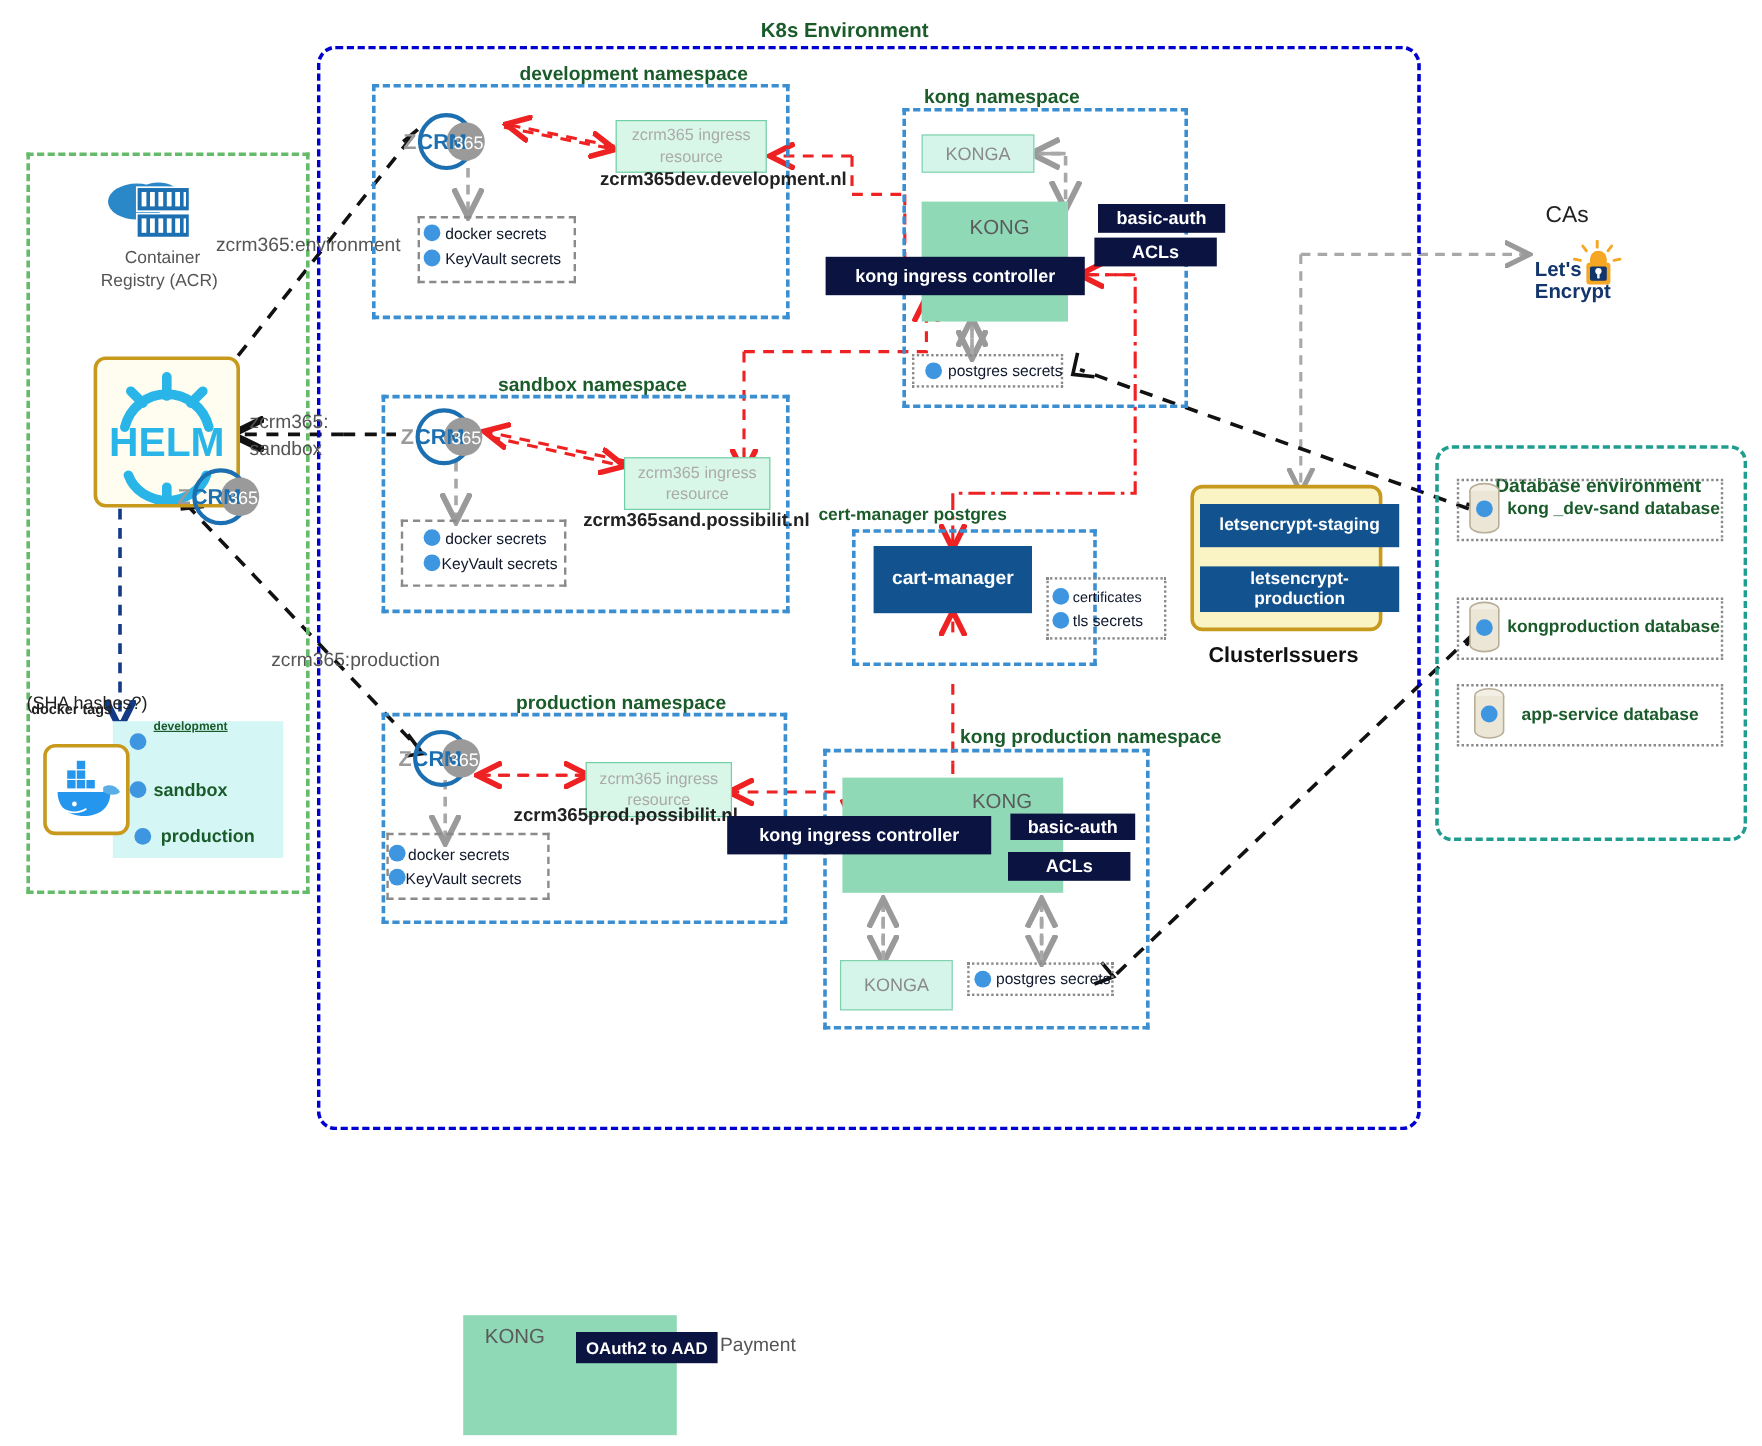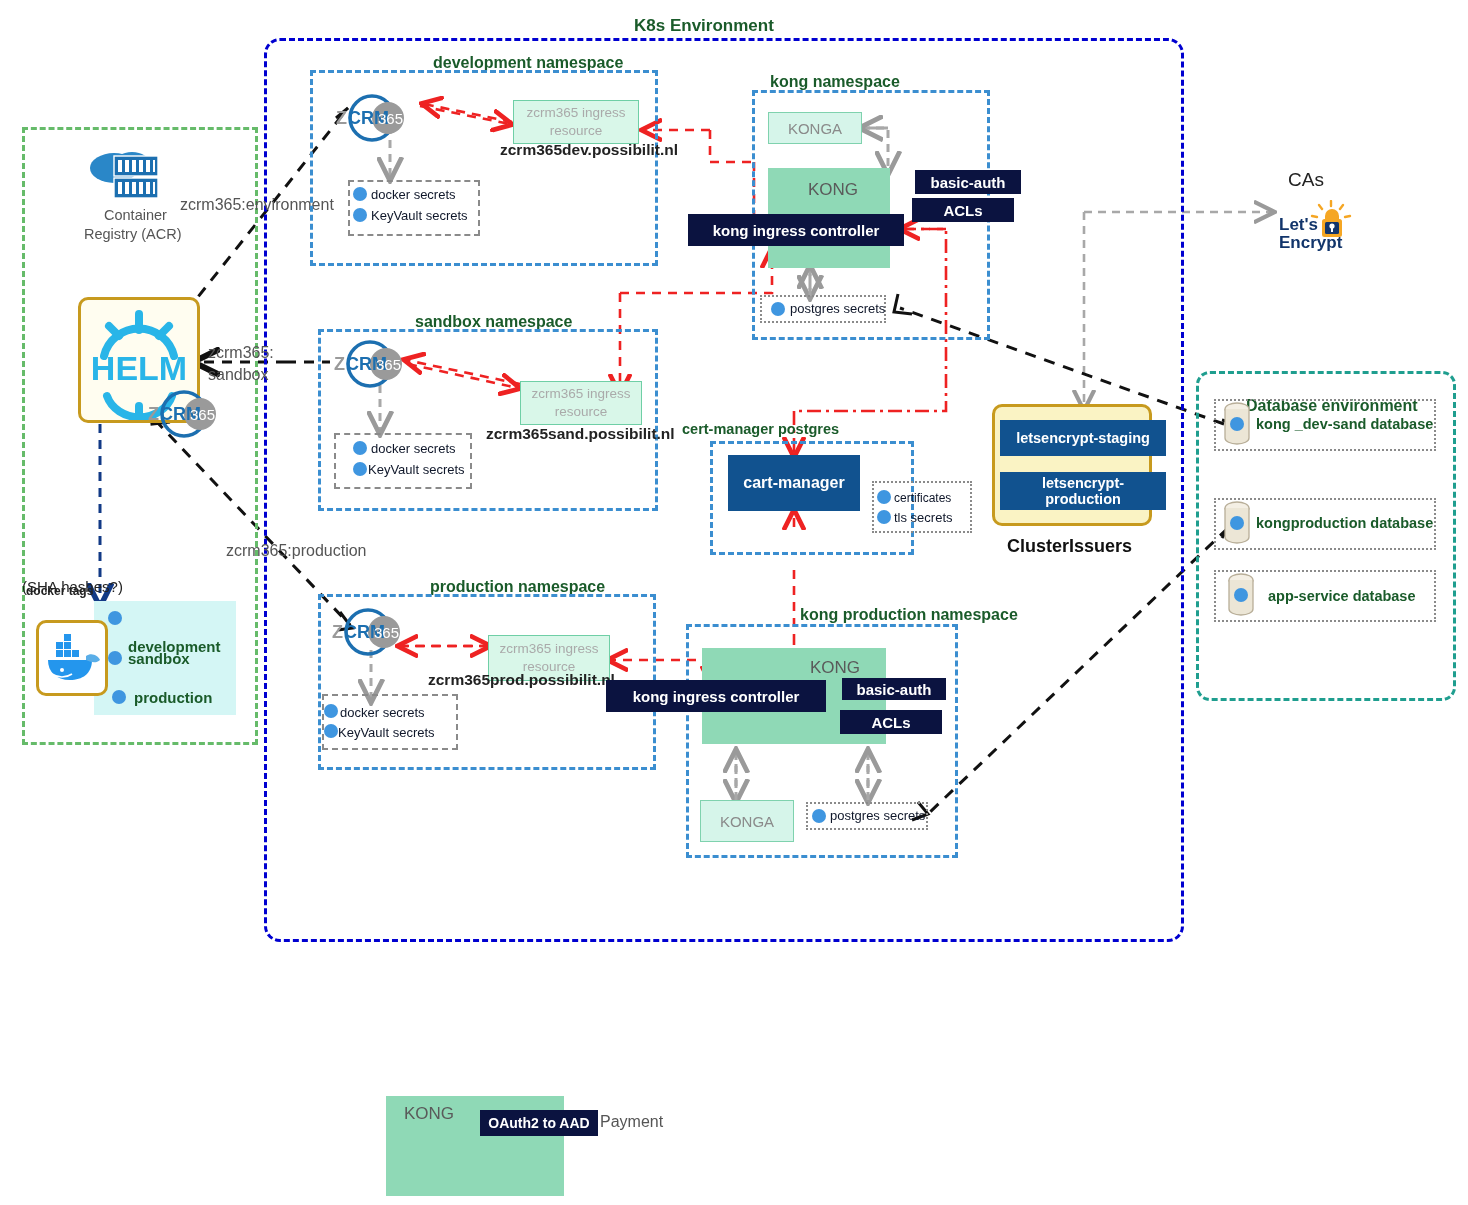--- a/index.html
+++ b/index.html
@@ -320,21 +320,21 @@
           <rect x="22" y="24" width="7" height="7"></rect>
         <rect x="30" y="24" width="7" height="7"></rect>
         <rect x="22" y="8" width="7" height="7"></rect>
       </g>
       <path d="M6 34 L50 34 C50 48 40 54 28 54 C14 54 6 46 6 34 Z" fill="#2496ed"></path>
       <path d="M44 30 C50 26 56 30 58 34 C54 38 48 36 44 34 Z" fill="#5aaee8"></path>
       <circle cx="20" cy="44" r="2" fill="#ffffff"></circle>
       <path d="M10 48 C16 52 24 52 30 48" fill="none" stroke="#ffffff" stroke-width="1.6"></path>
     </svg>
   </div>
-  <div class="green-label" style="left:128px; top:638px; font-size:15px;">development</div>
+  <div class="green-label" style="left:128px; top:600px; font-size:10px;text-decoration:underline;">development</div>
   <span class="bullet" style="position:absolute; left:108px; top:611px;"></span>
   <div class="green-label" style="left:128px; top:650px; font-size:15px;">sandbox</div>
   <span class="bullet" style="position:absolute; left:108px; top:651px;"></span>
   <div class="green-label" style="left:134px; top:689px; font-size:15px;">production</div>
   <span class="bullet" style="position:absolute; left:112px; top:690px;"></span>
 
   <div class="grp-title" style="left:394px; top:54px; font-size:16px;margin-left:39px;">development namespace</div>
   <div class="box-dashed-blue" style="left:310px; top:70px; width:348px; height:196px;"></div>
 
   <div class="abs" style="left:330px; top:92px; width:96px; height:52px;">
@@ -344,21 +344,21 @@
       <text x="6" y="32" font-family="Liberation Sans, sans-serif" font-size="18" font-weight="bold" fill="#9a9a9a">Z</text>
       <text x="18" y="32" font-family="Liberation Sans, sans-serif" font-size="18" font-weight="bold" fill="#1c6fb0">CRM</text>
       <text x="48" y="32" font-family="Liberation Sans, sans-serif" font-size="15" fill="#ffffff">365</text>
     </svg>
   </div>
 
   <div class="node-ingress" style="left:513px; top:100px; width:126px; height:44px; flex-direction:column;">
     <span>zcrm365 ingress</span>
     <span>resource</span>
   </div>
-  <div class="dark-label" style="left:500px; top:141px; font-size:15.5px;">zcrm365dev.possibilit.nl</div>
+  <div class="dark-label" style="left:500px; top:141px; font-size:15.5px;">zcrm365dev.development.nl</div>
 
   <div class="box-dotted-gray" style="left:348px; top:180px; width:132px; height:56px;"></div>
   <span class="bullet" style="position:absolute; left:353px; top:187px;"></span>
   <div class="secret-label" style="left:371px; top:187px;">docker secrets</div>
   <span class="bullet" style="position:absolute; left:353px; top:208px;"></span>
   <div class="secret-label" style="left:371px; top:208px;">KeyVault secrets</div>
 
   <div class="grp-title" style="left:415px; top:313px; font-size:16px;">sandbox namespace</div>
   <div class="box-dashed-blue" style="left:318px; top:329px; width:340px; height:182px;"></div>
 

